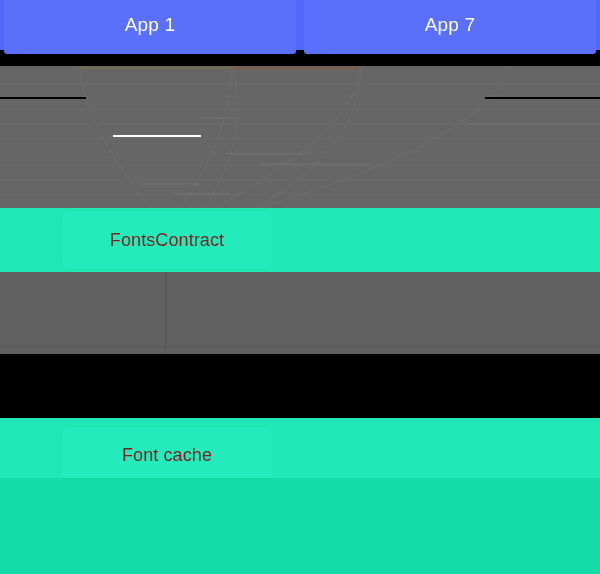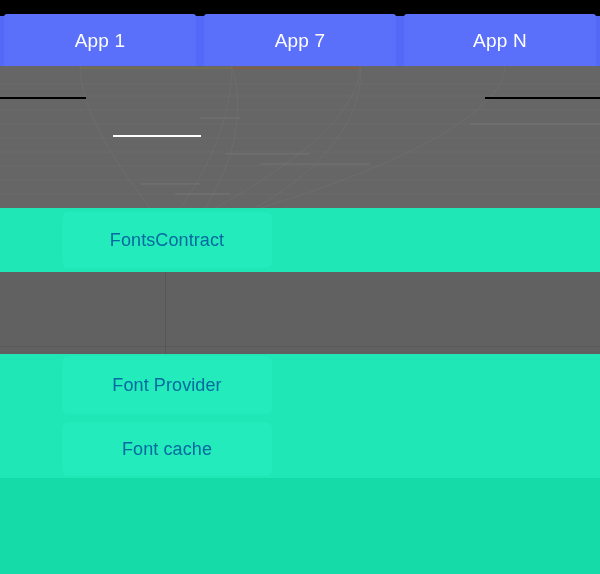--- a/index.html
+++ b/index.html
@@ -11,21 +11,21 @@
     overflow:hidden;
     position:relative;
   }
   #stage{position:absolute;left:0;top:0;width:600px;height:574px;overflow:hidden;}
 
   
   .topbar-black{position:absolute;left:0;top:0;width:600px;height:16px;background:#000;}
 
   
   .app-row{
-    position:absolute;left:0;top:16px;width:600px;height:50px;
+    position:absolute;left:0;top:0;width:600px;height:50px;
     background:#5269f8;
     display:flex;
   }
   .app-cell{
     flex:1 1 0;
     display:flex;align-items:center;justify-content:center;
     color:#ffffff;font-size:19px;letter-spacing:.2px;
     position:relative;
   }
   .app-card{
@@ -51,21 +51,21 @@
   .gray-band .seam-h{
     position:absolute;left:0;right:0;height:1px;background:rgba(0,0,0,.08);
   }
 
   
   .teal-band{position:absolute;left:0;width:600px;overflow:hidden;}
   .teal-band .card{
     position:absolute;left:62px;width:210px;
     border-radius:6px;
     display:flex;align-items:center;justify-content:center;
-    color:#0369a1;font-size:18px;letter-spacing:.1px;
+    color:#7f1d1d;font-size:18px;letter-spacing:.1px;
   }
   .white-streak{
     position:absolute;height:2px;background:#ffffff;
   }
   .black-streak{
     position:absolute;height:2px;background:#000000;
   }
 </style>
 </head>
 <body>
@@ -75,24 +75,20 @@
   <div class="topbar-black"></div>
 
   <div class="app-row">
     <div class="app-cell">
       <div class="app-card"></div>
       <span class="app-label">App 1</span>
     </div>
     <div class="app-cell">
       <div class="app-card"></div>
       <span class="app-label">App 7</span>
-    </div>
-    <div class="app-cell">
-      <div class="app-card"></div>
-      <span class="app-label">App N</span>
     </div>
   </div>
 
   <div class="gray-mid">
     <svg width="600" height="142">
       <g stroke="#6e6e6e" stroke-width="1" fill="none" opacity="0.85">
         <path d="M80,0 C80,40 110,90 150,142"></path>
         <path d="M232,0 C232,40 215,95 180,142"></path>
         <path d="M232,0 C245,45 235,95 205,142"></path>
         <path d="M360,0 C360,45 300,95 215,142"></path>
@@ -134,28 +130,23 @@
     <div class="card" style="top:4px;height:56px;background:#23ebbb;">
       <span>FontsContract</span>
     </div>
   </div>
 
   <div class="gray-band" style="top:272px;height:82px;">
     <div class="seam" style="left:165px;"></div>
     <div class="seam-h" style="top:74px;"></div>
   </div>
 
-  <div class="teal-band" style="top:354px;height:64px;background:#1fe7b6;">
-    <div class="card" style="top:2px;height:58px;background:#23ebbb;">
-      <span>Font Provider</span>
-    </div>
-  </div>
 
   <div class="teal-band" style="top:418px;height:60px;background:#1fe7b6;">
-    <div class="card" style="top:4px;height:54px;background:#23ebbb;text-align:center;">
+    <div class="card" style="top:10px;height:54px;background:#23ebbb;text-align:center;">
       <span>Font cache</span>
     </div>
   </div>
 
   <div class="teal-band" style="top:478px;height:96px;background:#14dba8;">
     <span></span>
   </div>
 
 </div>
 

